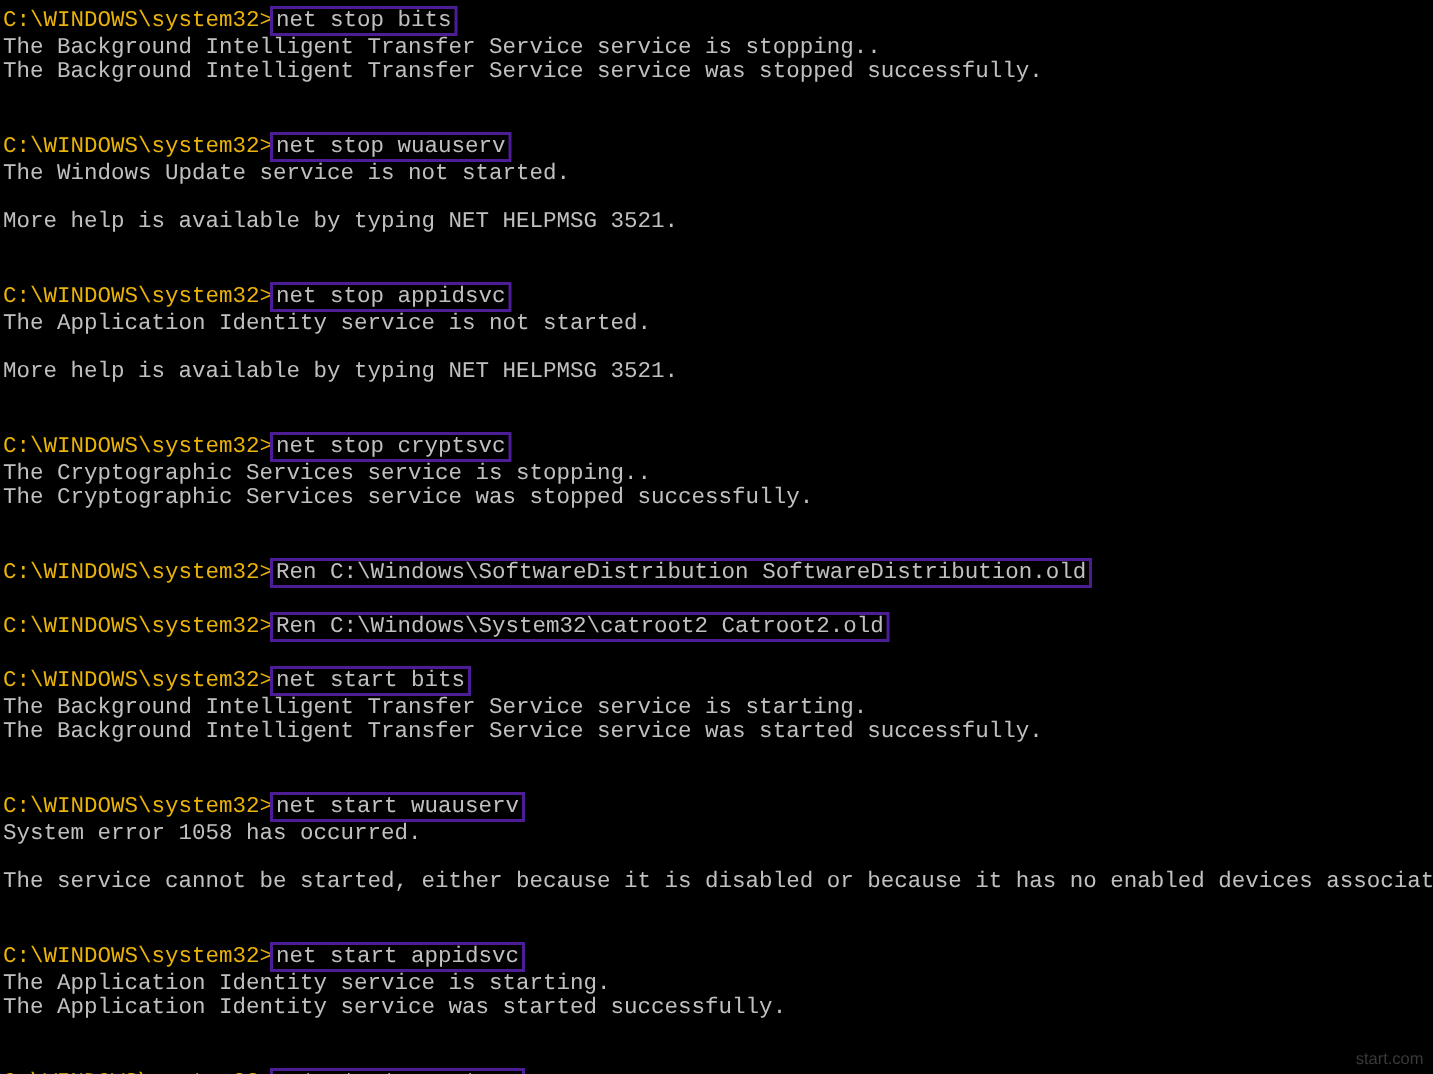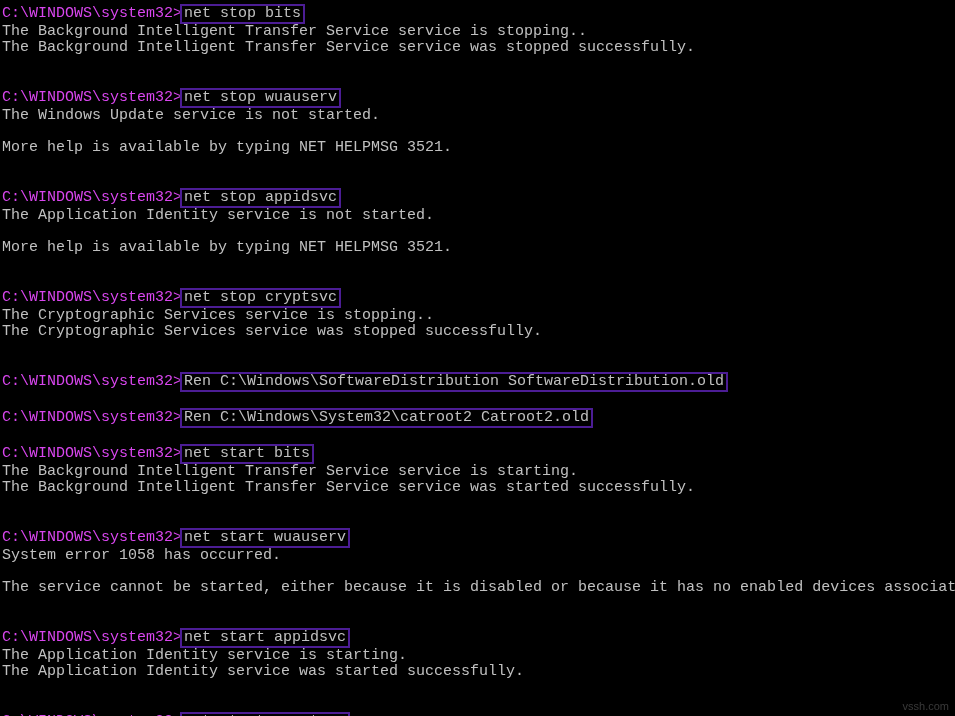--- a/index.html
+++ b/index.html
@@ -15,21 +15,21 @@
   }
   .terminal {
     padding: 4px 2px;
     white-space: pre;
     line-height: 16px;
   }
   .line {
     white-space: pre;
   }
   .prompt {
-    color: #d946ef;
+    color: #eab308;
   }
   .cmd {
     display: inline-block;
     color: #c0c0c0;
   }
   .hl {
     border: 2px solid #4c1d95;
     padding: 0 2px;
     margin-left: -2px;
   }
@@ -39,13 +39,13 @@
     bottom: 4px;
     font-size: 11px;
     color: #3a3a3a;
     font-family: Arial, sans-serif;
   }
 </style>
 </head>
 <body>
 
 <div class="terminal" id="terminal"><div class="line"><span class="prompt">C:\WINDOWS\system32&gt;</span><span class="cmd hl">net stop bits</span></div><div class="line">The Background Intelligent Transfer Service service is stopping..</div><div class="line">The Background Intelligent Transfer Service service was stopped successfully.</div><div class="line">&nbsp;</div><div class="line">&nbsp;</div><div class="line"><span class="prompt">C:\WINDOWS\system32&gt;</span><span class="cmd hl">net stop wuauserv</span></div><div class="line">The Windows Update service is not started.</div><div class="line">&nbsp;</div><div class="line">More help is available by typing NET HELPMSG 3521.</div><div class="line">&nbsp;</div><div class="line">&nbsp;</div><div class="line"><span class="prompt">C:\WINDOWS\system32&gt;</span><span class="cmd hl">net stop appidsvc</span></div><div class="line">The Application Identity service is not started.</div><div class="line">&nbsp;</div><div class="line">More help is available by typing NET HELPMSG 3521.</div><div class="line">&nbsp;</div><div class="line">&nbsp;</div><div class="line"><span class="prompt">C:\WINDOWS\system32&gt;</span><span class="cmd hl">net stop cryptsvc</span></div><div class="line">The Cryptographic Services service is stopping..</div><div class="line">The Cryptographic Services service was stopped successfully.</div><div class="line">&nbsp;</div><div class="line">&nbsp;</div><div class="line"><span class="prompt">C:\WINDOWS\system32&gt;</span><span class="cmd hl">Ren C:\Windows\SoftwareDistribution SoftwareDistribution.old</span></div><div class="line">&nbsp;</div><div class="line"><span class="prompt">C:\WINDOWS\system32&gt;</span><span class="cmd hl">Ren C:\Windows\System32\catroot2 Catroot2.old</span></div><div class="line">&nbsp;</div><div class="line"><span class="prompt">C:\WINDOWS\system32&gt;</span><span class="cmd hl">net start bits</span></div><div class="line">The Background Intelligent Transfer Service service is starting.</div><div class="line">The Background Intelligent Transfer Service service was started successfully.</div><div class="line">&nbsp;</div><div class="line">&nbsp;</div><div class="line"><span class="prompt">C:\WINDOWS\system32&gt;</span><span class="cmd hl">net start wuauserv</span></div><div class="line">System error 1058 has occurred.</div><div class="line">&nbsp;</div><div class="line">The service cannot be started, either because it is disabled or because it has no enabled devices associated with it.</div><div class="line">&nbsp;</div><div class="line">&nbsp;</div><div class="line"><span class="prompt">C:\WINDOWS\system32&gt;</span><span class="cmd hl">net start appidsvc</span></div><div class="line">The Application Identity service is starting.</div><div class="line">The Application Identity service was started successfully.</div><div class="line">&nbsp;</div><div class="line">&nbsp;</div><div class="line"><span class="prompt">C:\WINDOWS\system32&gt;</span><span class="cmd hl">net start cryptsvc</span></div></div>
-<div class="watermark">vssh.com</div>
+<div class="watermark">start.com</div>
 
 </body></html>

